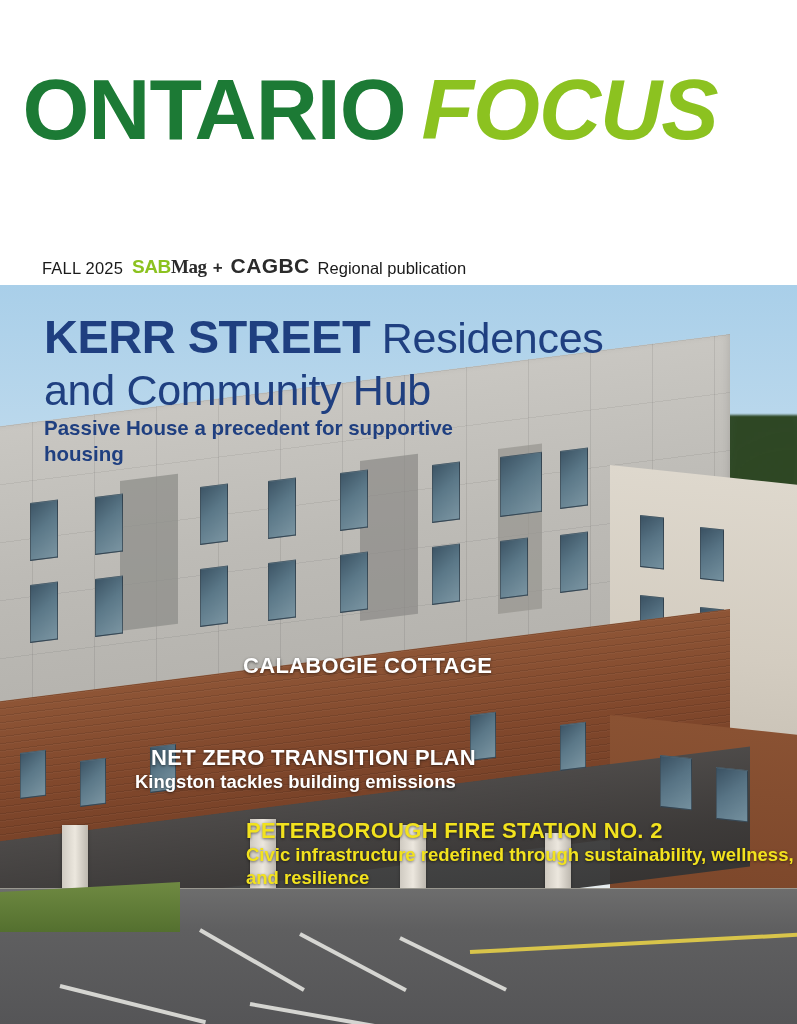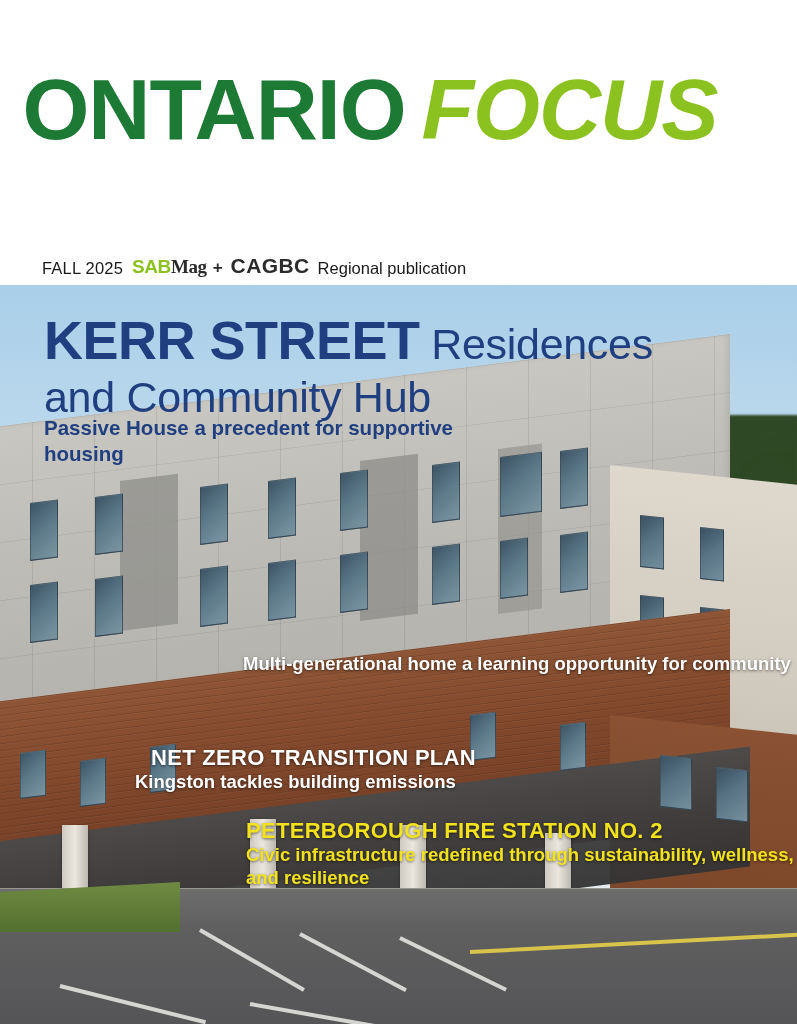--- a/index.html
+++ b/index.html
@@ -272,21 +272,21 @@
   
   .headline {
     position: absolute;
     top: 28px;
     left: 44px;
     width: 660px;
     line-height: 1.02;
   }
   .headline .line1 { white-space: nowrap; }
   .kerr {
-    font-size: 54px;
+    font-size: 47px;
     font-weight: bold;
     color: #1f3f80;
     letter-spacing: -0.5px;
   }
   .resid {
     font-size: 43px;
     font-weight: normal;
     color: #1f3f80;
     letter-spacing: -0.3px;
   }
@@ -418,21 +418,21 @@
 
     <div class="headline">
       <div class="line1">
         <span class="kerr">KERR STREET</span><span class="resid"> Residences</span>
       </div>
       <div class="line2">and Community Hub</div>
     </div>
     <div class="subhead">Passive House a precedent for supportive housing</div>
 
     <div class="story calabogie">
-      <div class="d">Multi-generational home a learning opportunity for community</div>
+      <div class="t">CALABOGIE COTTAGE</div>
     </div>
 
     <div class="story netzero">
       <div class="t">NET ZERO TRANSITION PLAN</div>
       <div class="d">Kingston tackles building emissions</div>
     </div>
 
     <div class="story fire">
       <div class="t">PETERBOROUGH FIRE STATION NO. 2</div>
       <div class="d">Civic infrastructure redefined through sustainability, wellness, and resilience</div>

